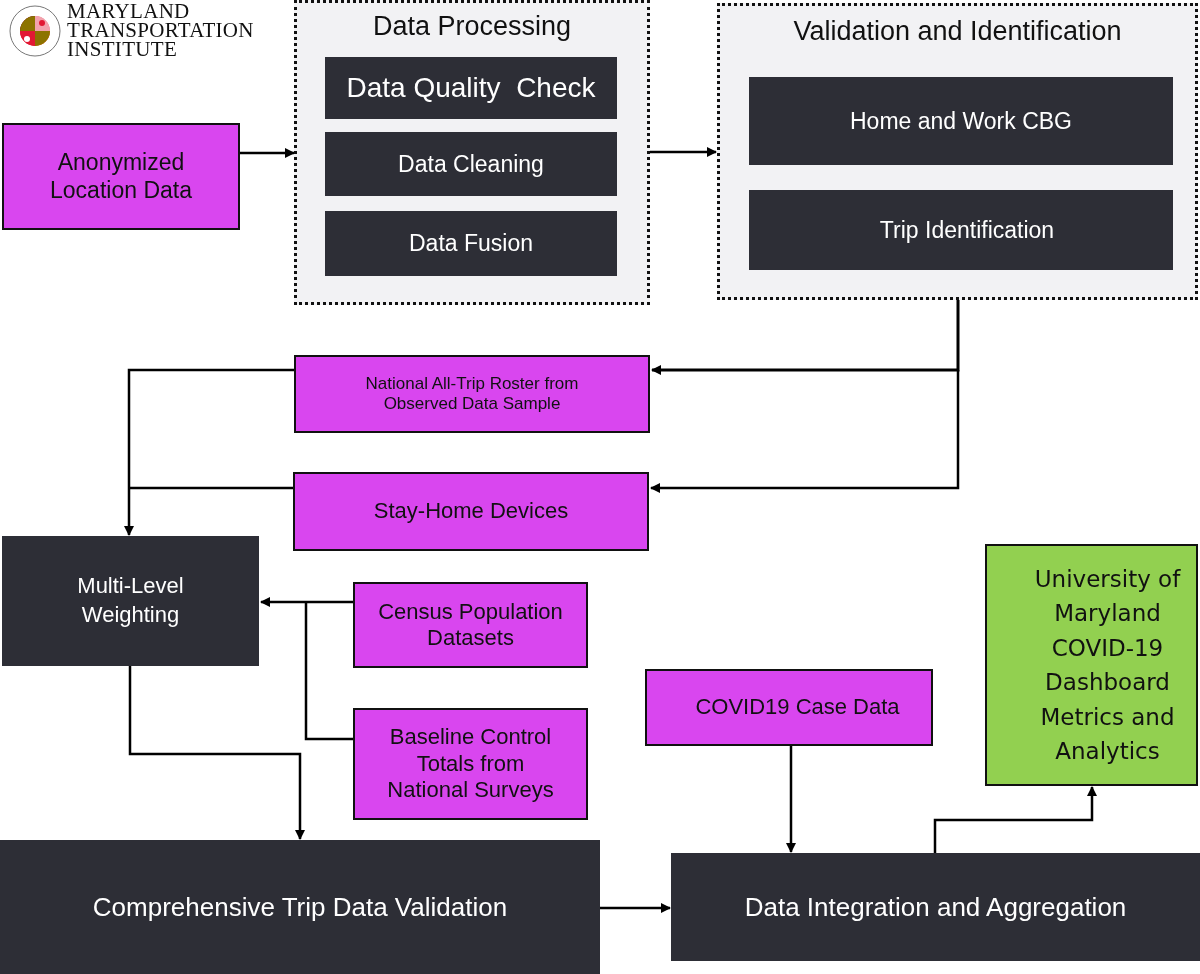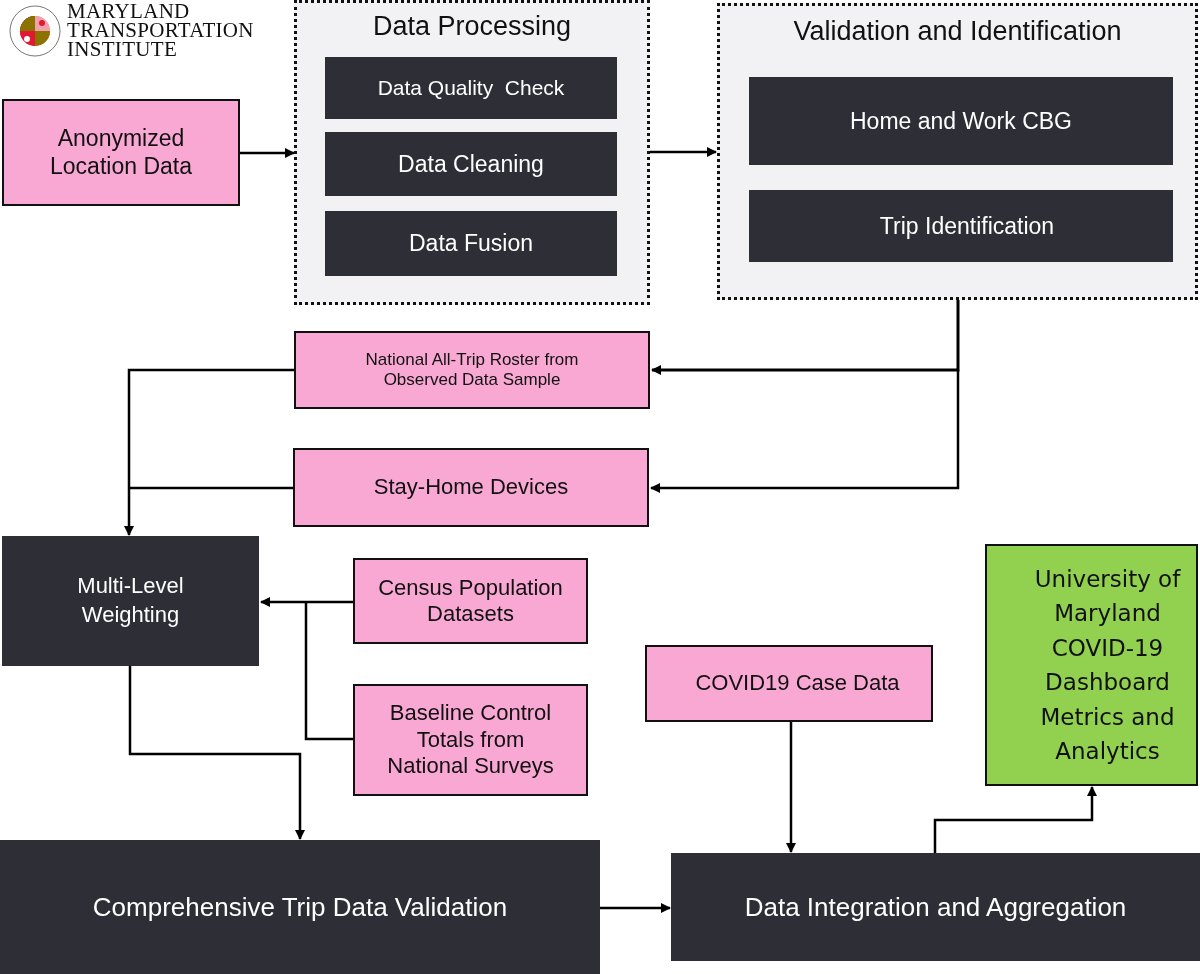--- a/index.html
+++ b/index.html
@@ -1,21 +1,21 @@
 <!DOCTYPE html>
 <html><head>
 <meta charset="utf-8">
 <style>
   html, body { margin:0; padding:0; background:#ffffff; }
   body { width:1200px; height:974px; position:relative; overflow:hidden; font-family:"Liberation Sans", sans-serif; }
   .abs { position:absolute; box-sizing:border-box; }
   .panel { background:#f2f2f4; border:3px dotted #111; }
   .panel-title { position:absolute; left:0; right:0; text-align:center; color:#111; font-size:27px; }
   .dark { background:#2d2e36; color:#ffffff; display:flex; align-items:center; justify-content:center; text-align:center; }
-  .white { background:#f9a8d4; border:2.5px solid #111; color:#111; display:flex; align-items:center; justify-content:center; text-align:center; line-height:1.2; }
+  .white { background:#d946ef; border:2.5px solid #111; color:#111; display:flex; align-items:center; justify-content:center; text-align:center; line-height:1.2;margin-top:24px; }
   .green { background:#92d050; border:2.5px solid #111; color:#111; display:flex; align-items:center; justify-content:center; text-align:center; font-family:"DejaVu Sans", sans-serif; font-size:23px; line-height:1.5;padding-left:32px; }
   .lbl { white-space:pre-line; }
   svg.conn { position:absolute; left:0; top:0; width:1200px; height:974px; pointer-events:none; }
   .logo { position:absolute; left:8px; top:2px; width:55px; height:58px; }
   .logo-text { position:absolute; left:67px; top:2px; font-family:"Liberation Serif", serif; font-size:21px; line-height:19px; color:#111; letter-spacing:0.3px; }
   .logo-text div { white-space:nowrap; }
 </style>
 </head>
 <body>
 
@@ -69,37 +69,37 @@
 </svg>
 
 <div class="abs white" style="left:2px; top:99px; width:238px; height:107px; font-size:23px;">
   <span class="lbl">Anonymized
 Location Data</span>
 </div>
 
 <div class="abs panel" style="left:294px; top:0px; width:356px; height:305px;">
   <div class="panel-title" style="top:8px;">Data Processing</div>
 </div>
-<div class="abs dark" style="left:325px; top:57px; width:292px; height:62px; font-size:21px;">
+<div class="abs dark" style="left:325px; top:57px; width:292px; height:62px; font-size:28px;">
   <span style="white-space:pre;">Data Quality  Check</span>
 </div>
 <div class="abs dark" style="left:325px; top:132px; width:292px; height:64px; font-size:23px;">
   <span>Data Cleaning</span>
 </div>
 <div class="abs dark" style="left:325px; top:211px; width:292px; height:65px; font-size:23px;">
   <span>Data Fusion</span>
 </div>
 
 <div class="abs panel" style="left:717px; top:3px; width:481px; height:297px;">
   <div class="panel-title" style="top:10px;">Validation and Identification</div>
 </div>
 <div class="abs dark" style="left:749px; top:77px; width:424px; height:88px; font-size:23px;">
   <span>Home and Work CBG</span>
 </div>
-<div class="abs dark" style="left:749px; top:190px; width:424px; height:72px; font-size:23px;padding-left:12px;">
+<div class="abs dark" style="left:749px; top:190px; width:424px; height:80px; font-size:23px;padding-left:12px;">
   <span>Trip Identification</span>
 </div>
 
 <div class="abs white" style="left:294px; top:331px; width:356px; height:78px; font-size:17px;">
   <span class="lbl">National All-Trip Roster from
 Observed Data Sample</span>
 </div>
 
 <div class="abs white" style="left:293px; top:448px; width:356px; height:79px; font-size:22px;">
   <span>Stay-Home Devices</span>

